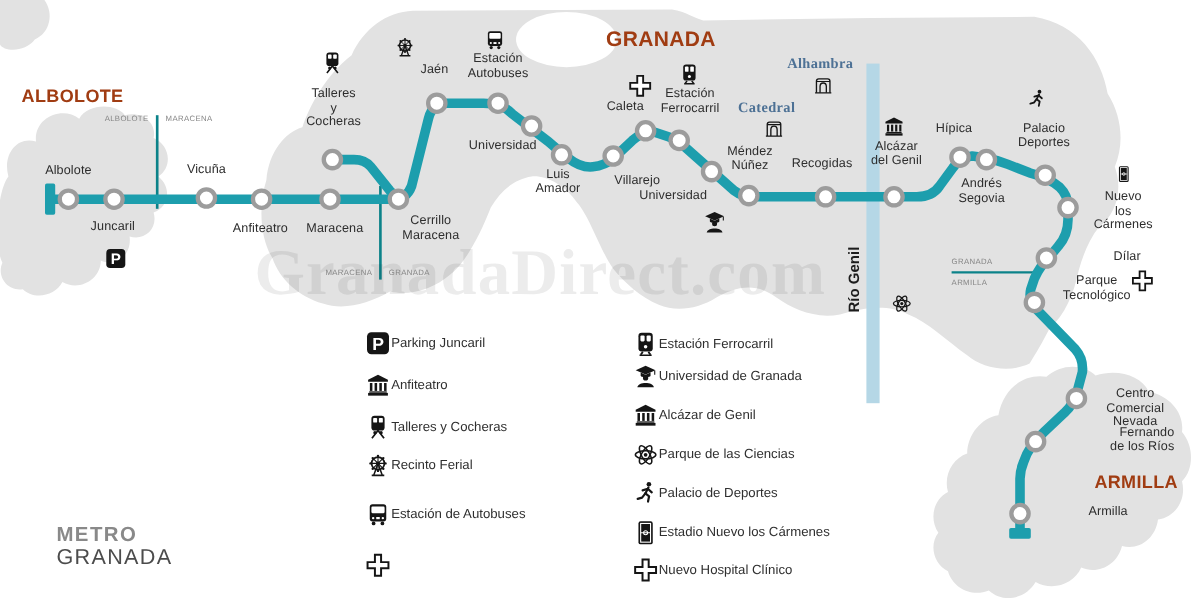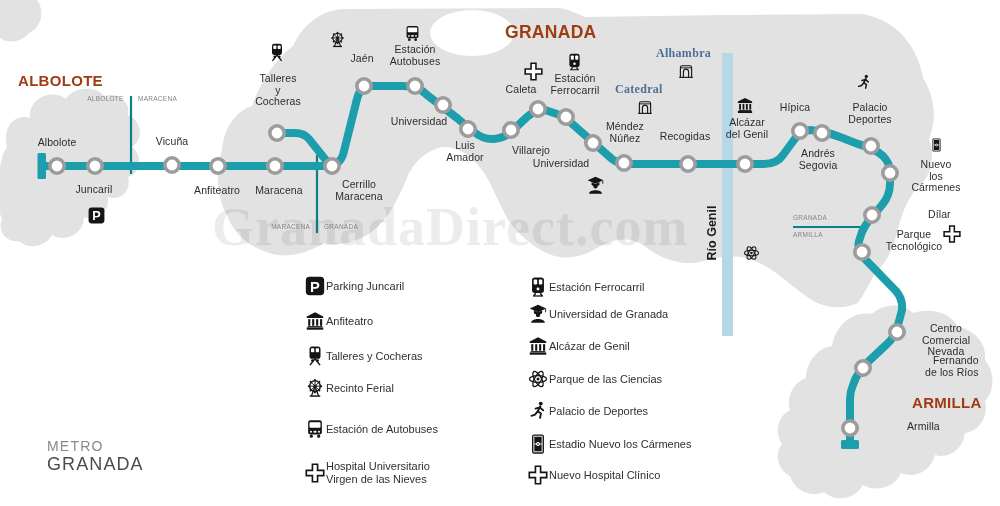--- a/index.html
+++ b/index.html
@@ -22,21 +22,21 @@
   .bnd span{position:absolute;display:block;transform:scale(.72);white-space:nowrap;}
   .bnd .bl{right:7px;top:-5px;transform-origin:right center;}
   .bnd .br{left:7px;top:-5px;transform-origin:left center;}
   .bnd .bt{left:0;top:-14px;transform-origin:left center;}
   .bnd .bb{left:0;top:3px;transform-origin:left center;}
   .poi{position:absolute;}
   .legend-row{position:absolute;display:flex;align-items:center;}
   .legend-row svg{width:22px;height:22px;flex:0 0 22px;}
   .legend-row span{font-size:11px;line-height:12.5px;color:#2f2f2f;white-space:pre-line;}
   .logo{position:absolute;left:47px;top:436px;}
-  .logo1{font-size:14px;font-weight:normal;color:var(--logo_top,#898989);letter-spacing:1.2px;line-height:20px;}
+  .logo1{font-size:17px;font-weight:bold;color:var(--logo_top,#898989);letter-spacing:1.2px;line-height:20px;}
   .logo2{font-size:18px;color:var(--logo_bottom,#4c4c4c);letter-spacing:1.1px;line-height:17px;}
 </style>
 </head>
 <body>
 
 <div id="stage">
 
   <svg width="0" height="0" style="position:absolute" aria-hidden="true">
     <defs>
       <symbol id="i-parking" viewBox="0 0 24 24">
@@ -333,22 +333,20 @@
       <div class="legend-row" style="left: 304px; top: 418px;">
         <svg viewBox="0 0 24 24">
           <use href="#i-bus"></use>
         </svg>
         <span>Estación de Autobuses</span>
       </div>
       <div class="legend-row" style="left: 304px; top: 460px;">
         <svg viewBox="0 0 24 24">
           <use href="#i-cross"></use>
         </svg>
-        <span>Hospital Universitario
-Virgen de las Nieves</span>
       </div>
       <div class="legend-row" style="left: 527px; top: 276px;">
         <svg viewBox="0 0 24 24">
           <use href="#i-train"></use>
         </svg>
         <span>Estación Ferrocarril</span>
       </div>
       <div class="legend-row" style="left: 527px; top: 303px;">
         <svg viewBox="0 0 24 24">
           <use href="#i-grad"></use>

